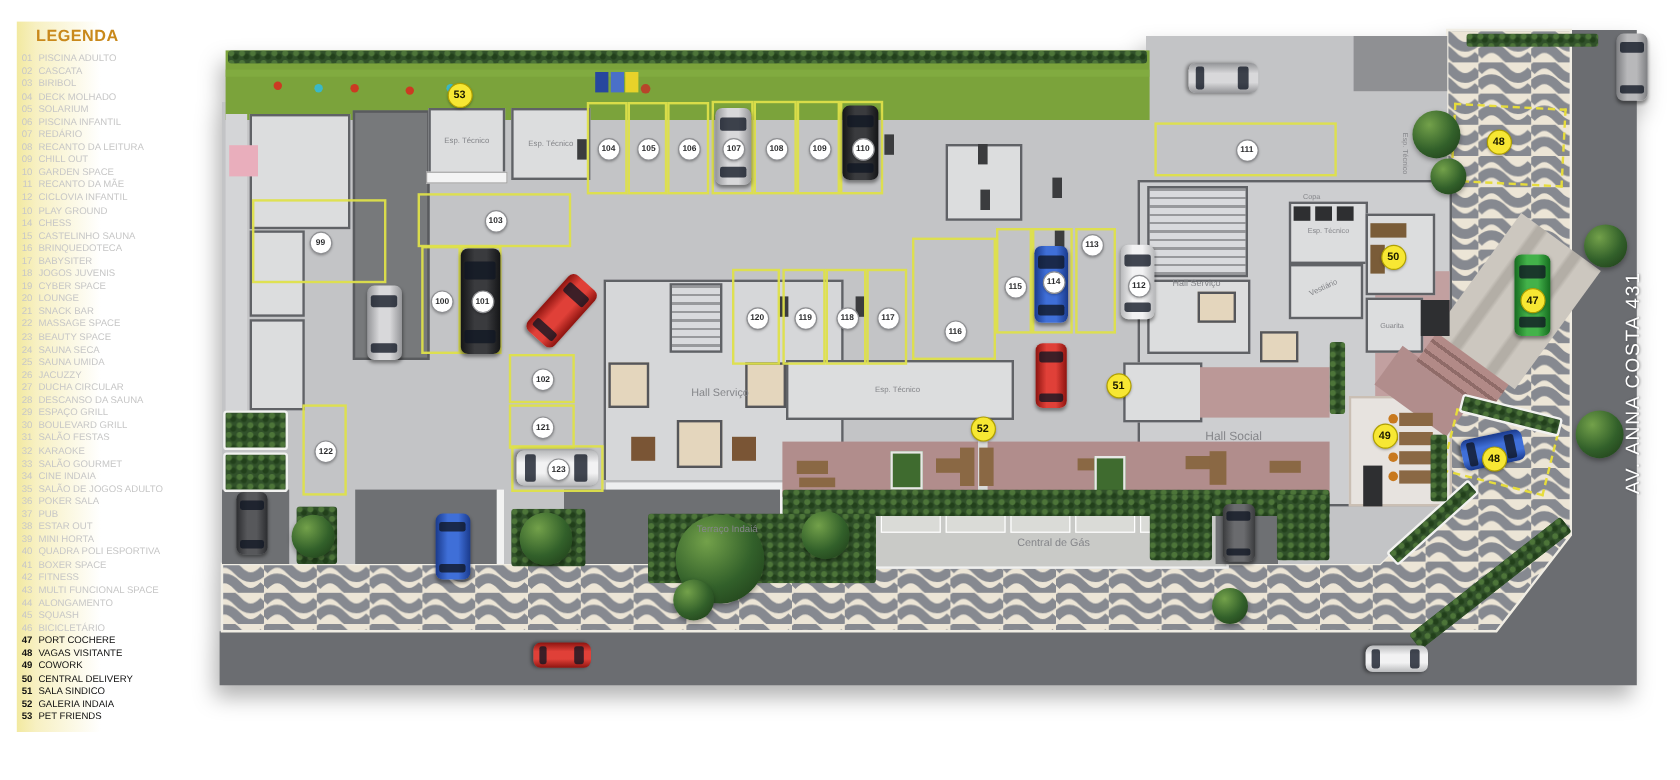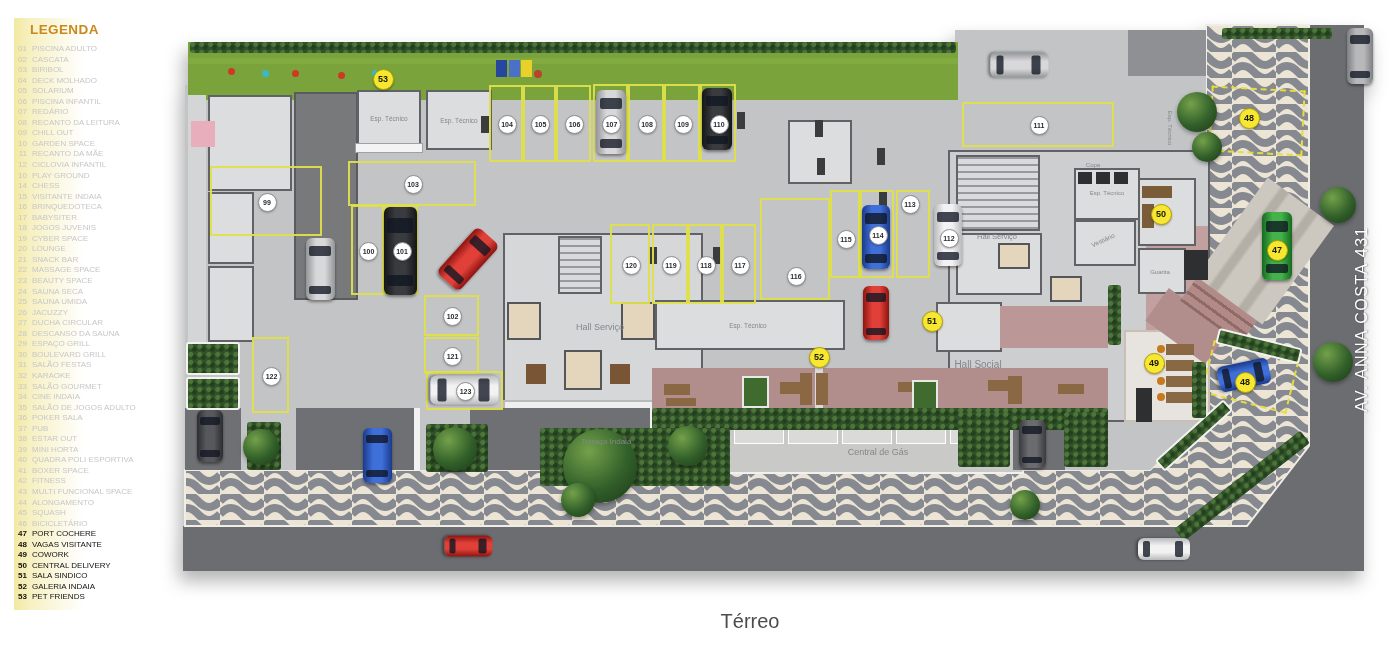--- a/index.html
+++ b/index.html
@@ -109,21 +109,21 @@
         <div class="item muted">
           <span class="num">10</span>
           <span>PLAY GROUND</span>
         </div>
         <div class="item muted">
           <span class="num">14</span>
           <span>CHESS</span>
         </div>
         <div class="item muted">
           <span class="num">15</span>
-          <span>VISITANTE INDAIA</span>
+          <span>CASTELINHO SAUNA</span>
         </div>
         <div class="item muted">
           <span class="num">16</span>
           <span>BRINQUEDOTECA</span>
         </div>
         <div class="item muted">
           <span class="num">17</span>
           <span>BABYSITER</span>
         </div>
         <div class="item muted">
@@ -540,24 +540,23 @@
         <div class="marker" style="left: 808.5px; top: 346.5px; width: 19px; height: 19px;">52</div>
         <div class="marker" style="left: 372.5px; top: 68.5px; width: 19px; height: 19px;">53</div>
         <div class="lbl" style="left: 389px; top: 118px; font-size: 6.5px; transform: translate(-50%, -50%);">Esp. Técnico</div>
         <div class="lbl" style="left: 459px; top: 120px; font-size: 6.5px; transform: translate(-50%, -50%);">Esp. Técnico</div>
         <div class="lbl" style="left: 748px; top: 325px; font-size: 6.5px; transform: translate(-50%, -50%);">Esp. Técnico</div>
         <div class="lbl" style="left: 1107px; top: 193px; font-size: 6px; transform: translate(-50%, -50%);">Esp. Técnico</div>
         <div class="lbl" style="left: 1170px; top: 128px; font-size: 6px; transform: translate(-50%, -50%) rotate(90deg);">Esp. Técnico</div>
         <div class="lbl" style="left: 1093px; top: 165px; font-size: 6px; transform: translate(-50%, -50%);">Copa</div>
         <div class="lbl" style="left: 600px; top: 327px; font-size: 9px; transform: translate(-50%, -50%);">Hall Serviço</div>
         <div class="lbl" style="left: 997px; top: 236px; font-size: 7.5px; transform: translate(-50%, -50%);">Hall Serviço</div>
-        <div class="lbl" style="left: 978px; top: 364px; font-size: 10px; transform: translate(-50%, -50%);">Hall Social</div>
+        <div class="lbl" style="left: 1028px; top: 364px; font-size: 10px; transform: translate(-50%, -50%);">Hall Social</div>
         <div class="lbl" style="left: 606px; top: 441px; font-size: 8px; transform: translate(-50%, -50%);">Terraço Indaiá</div>
         <div class="lbl" style="left: 878px; top: 452px; font-size: 9px; transform: translate(-50%, -50%);">Central de Gás</div>
         <div class="lbl" style="left: 1103px; top: 240px; font-size: 6.5px; transform: translate(-50%, -50%) rotate(-25deg);">Vestiário</div>
         <div class="lbl" style="left: 1160px; top: 272px; font-size: 6px; transform: translate(-50%, -50%);">Guarita</div>
       </div>
 
     <div class="street-label" style="left:1172px;top:310px;width:380px;text-align:center;transform:rotate(-90deg);font-size:16px;">AV. ANNA COSTA 431</div>
   </div>
 
-  <div id="caption">Térreo</div>
 </div>
 
 </body></html>

